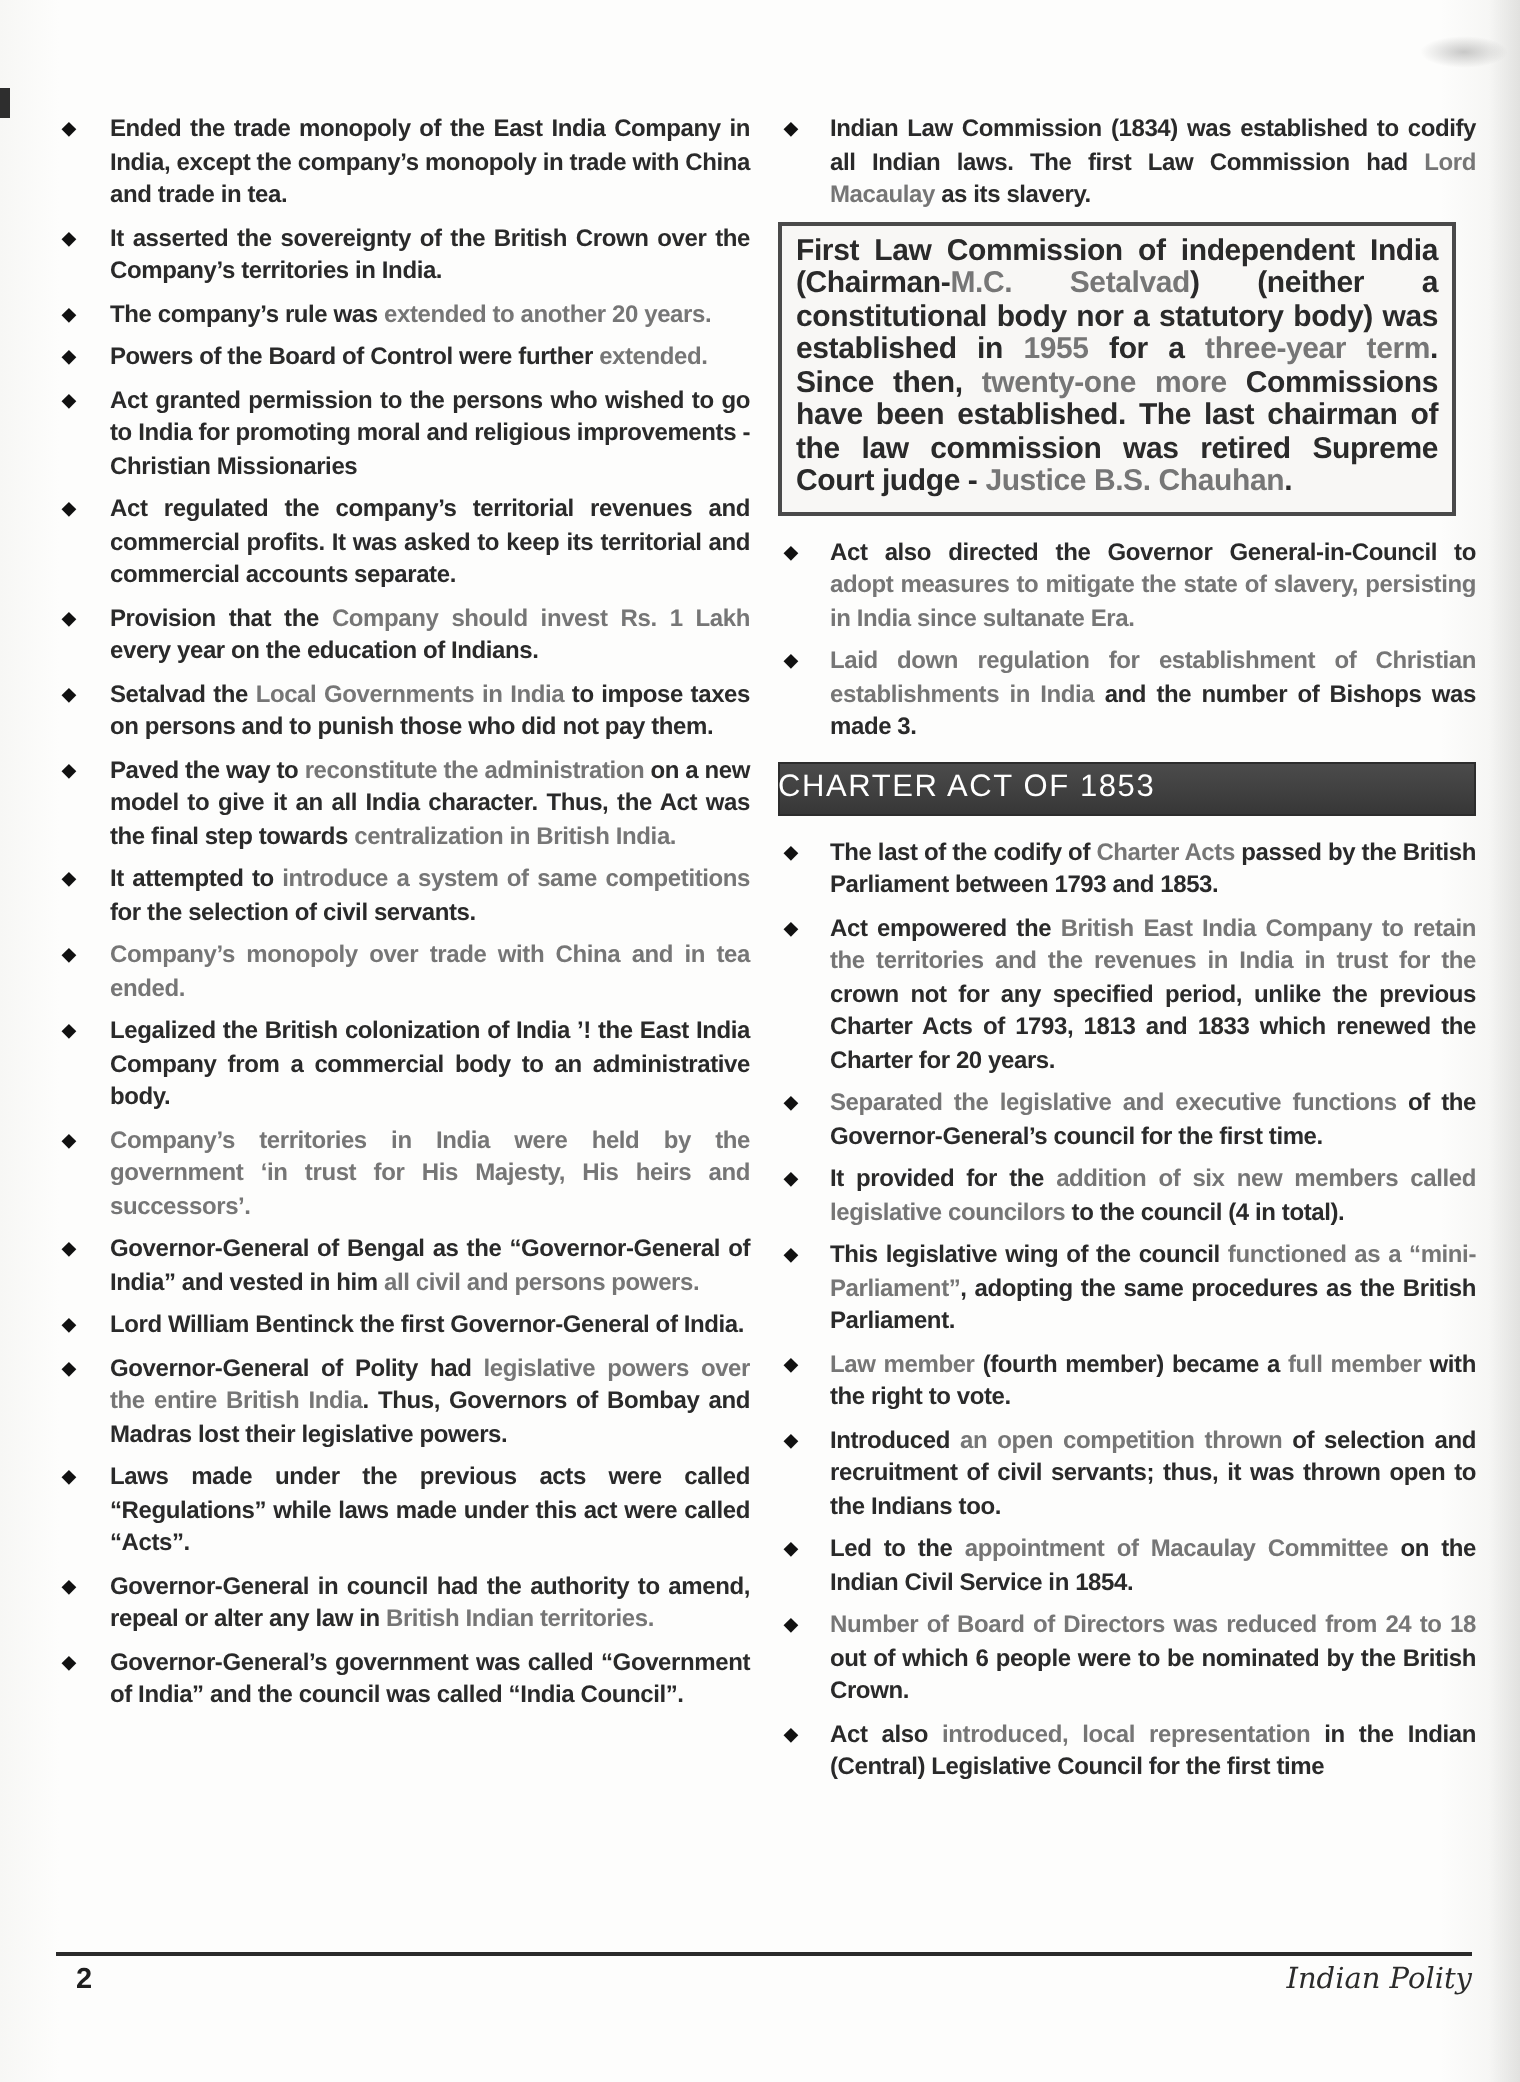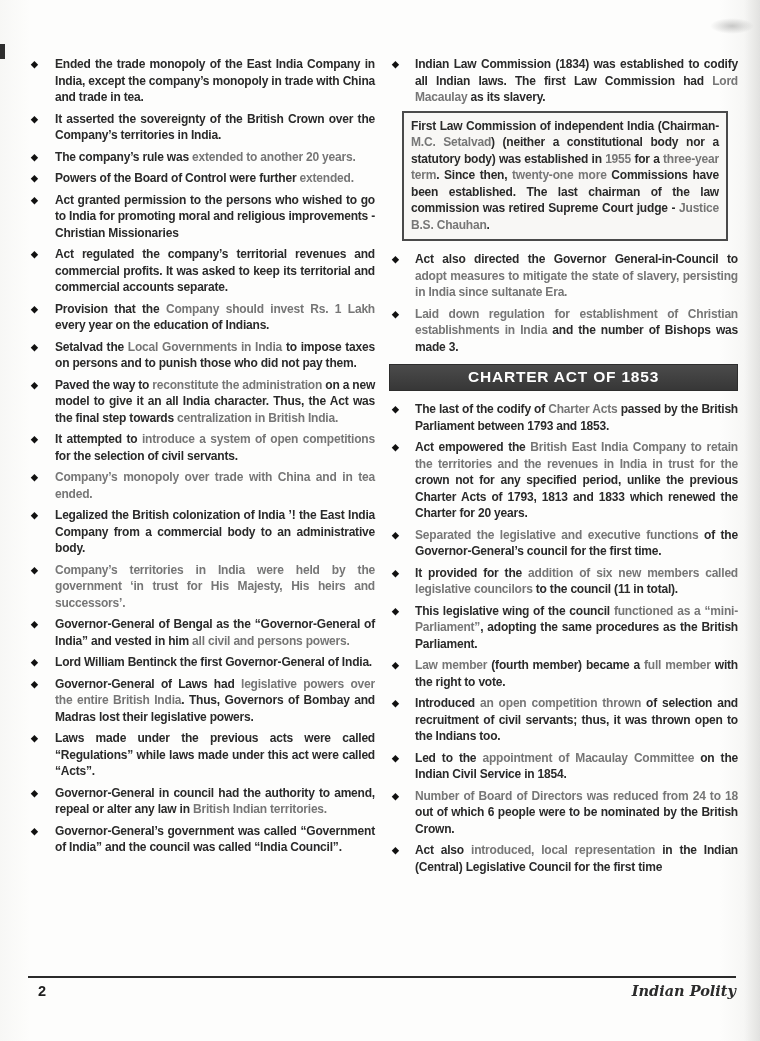--- a/index.html
+++ b/index.html
@@ -53,52 +53,51 @@
     flex:1;
     text-align:justify;
     color:#2a2a2a;
   }
   .btxt .g, .ibox .g{ color:#767676; }
 
   .secbar{
     margin:9px 0 10px 0;
     background:linear-gradient(#4c4c4c,#363636);
     color:#ffffff;
-    text-align:center;
-    font-weight:700;
+    font-weight:400;
     font-size:15.5px;
     letter-spacing:0.8px;
     padding:4px 0 5px 0;
     box-shadow:0 0 0 1px #2d2d2d inset;
   }
   .ibox{
     border:2px solid #4a4a4a;
     background:#f8f7f5;
-    margin:2px 10px 10px 13px;
+    margin:2px 10px 10px 0;
     padding:5px 7px 6px 7px;
     font-weight:700;
-    font-size:12px;
+    font-size:15px;
     line-height:16.5px;
     letter-spacing:-0.2px;
     text-align:justify;
     color:#2a2a2a;
   }
   .footer{
     position:absolute;
     left:28px; right:24px; top:976px;
     border-top:2.5px solid #2b2b2b;
     padding-top:4px;
     display:flex;
     justify-content:space-between;
     align-items:baseline;
   }
   .pg-num{ font-weight:700; font-size:14.5px; color:#1e1e1e; padding-left:10px; }
   .book-title{
     font-family:"DejaVu Serif","Liberation Serif",serif;
-    font-style:italic; font-weight:700;
+    font-style:italic; font-weight:400;
     font-size:14.5px; color:#2b2b2b;
   }
 </style>
 </head>
 <body>
 
 <div class="page">
   <div class="edge-right"></div>
   <div class="mark-tl"></div>
   <div class="smudge-tr"></div>
@@ -138,21 +137,21 @@
           <div class="btxt"><span>Setalvad the </span><span class="g">Local Governments in India</span><span> to impose taxes on persons and to punish those who did not pay them.</span></div>
         </li>
       </ul>
     <ul class="blist">
         <li>
           <span class="blt">◆</span>
           <div class="btxt"><span>Paved the way to </span><span class="g">reconstitute the administration</span><span> on a new model to give it an all India character. Thus, the Act was the final step towards </span><span class="g">centralization in British India.</span></div>
         </li>
         <li>
           <span class="blt">◆</span>
-          <div class="btxt"><span>It attempted to </span><span class="g">introduce a system of open competitions</span><span> for the selection of civil servants.</span></div>
+          <div class="btxt"><span>It attempted to </span><span class="g">introduce a system of same competitions</span><span> for the selection of civil servants.</span></div>
         </li>
         <li>
           <span class="blt">◆</span>
           <div class="btxt"><span class="g">Company’s monopoly over trade with China and in tea ended.</span></div>
         </li>
         <li>
           <span class="blt">◆</span>
           <div class="btxt"><span>Legalized the British colonization of India ’! the East India Company from a commercial body to an administrative body.</span></div>
         </li>
         <li>
@@ -162,21 +161,21 @@
         <li>
           <span class="blt">◆</span>
           <div class="btxt"><span>Governor-General of Bengal as the “Governor-General of India” and vested in him </span><span class="g">all civil and persons powers.</span></div>
         </li>
         <li>
           <span class="blt">◆</span>
           <div class="btxt"><span>Lord William Bentinck the first Governor-General of India.</span></div>
         </li>
         <li>
           <span class="blt">◆</span>
-          <div class="btxt"><span>Governor-General of Laws had </span><span class="g">legislative powers over the entire British India</span><span>. Thus, Governors of Bombay and Madras lost their legislative powers.</span></div>
+          <div class="btxt"><span>Governor-General of Polity had </span><span class="g">legislative powers over the entire British India</span><span>. Thus, Governors of Bombay and Madras lost their legislative powers.</span></div>
         </li>
         <li>
           <span class="blt">◆</span>
           <div class="btxt"><span>Laws made under the previous acts were called “Regulations” while laws made under this act were called “Acts”.</span></div>
         </li>
         <li>
           <span class="blt">◆</span>
           <div class="btxt"><span>Governor-General in council had the authority to amend, repeal or alter any law in </span><span class="g">British Indian territories.</span></div>
         </li>
         <li>
@@ -213,21 +212,21 @@
         <li>
           <span class="blt">◆</span>
           <div class="btxt"><span>Act empowered the </span><span class="g">British East India Company to retain the territories and the revenues in India in trust for the</span><span> crown not for any specified period, unlike the previous Charter Acts of 1793, 1813 and 1833 which renewed the Charter for 20 years.</span></div>
         </li>
         <li>
           <span class="blt">◆</span>
           <div class="btxt"><span class="g">Separated the legislative and executive functions</span><span> of the Governor-General’s council for the first time.</span></div>
         </li>
         <li>
           <span class="blt">◆</span>
-          <div class="btxt"><span>It provided for the </span><span class="g">addition of six new members called legislative councilors</span><span> to the council (11 in total).</span></div>
+          <div class="btxt"><span>It provided for the </span><span class="g">addition of six new members called legislative councilors</span><span> to the council (4 in total).</span></div>
         </li>
         <li>
           <span class="blt">◆</span>
           <div class="btxt"><span>This legislative wing of the council </span><span class="g">functioned as a “mini-Parliament”</span><span>, adopting the same procedures as the British Parliament.</span></div>
         </li>
         <li>
           <span class="blt">◆</span>
           <div class="btxt"><span class="g">Law member</span><span> (fourth member) became a </span><span class="g">full member</span><span> with the right to vote.</span></div>
         </li>
         <li>

